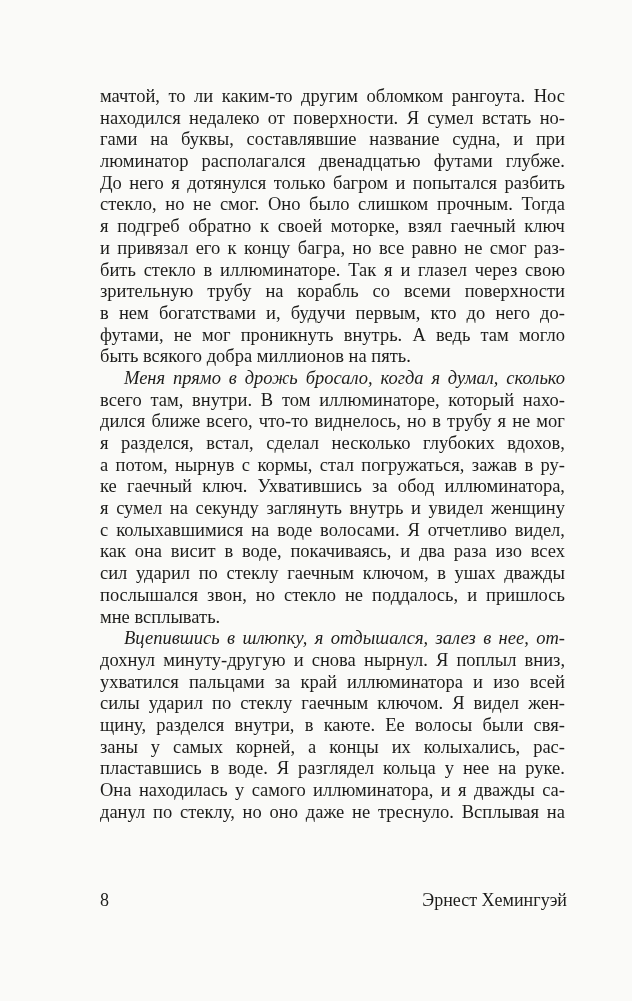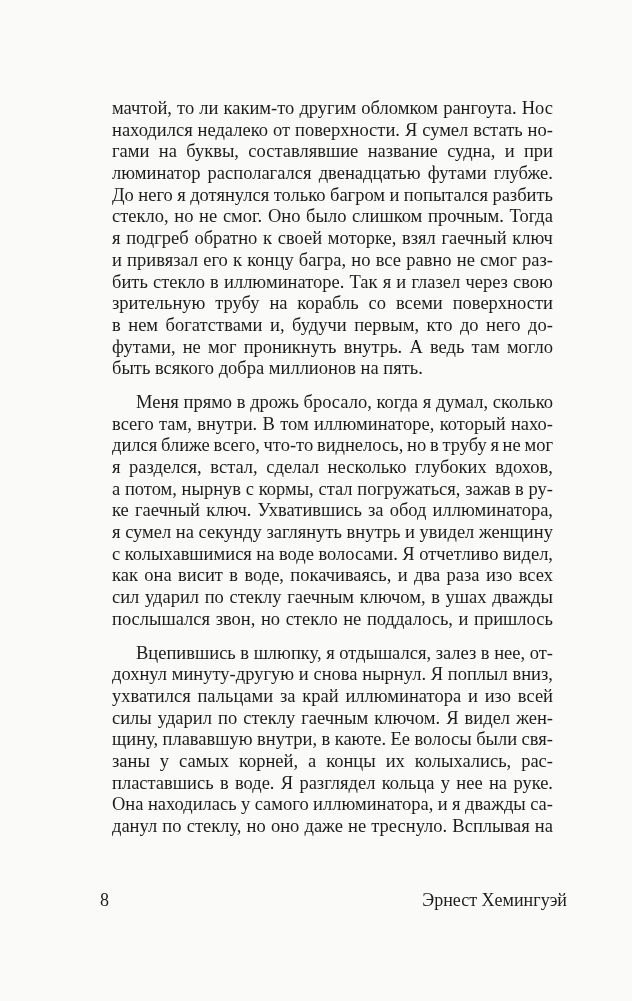--- a/index.html
+++ b/index.html
@@ -17,33 +17,34 @@
     position:relative;
   }
   .page{
     position:absolute;inset:0;
   }
   .text-block{
     position:absolute;
     left:100px;top:86px;
     width:465px;
   }
-  .para{margin:12px;padding:0;}
+  .para{margin:0;padding:0;}
   .line{
     height:21.7px;
     line-height:21.7px;
     font-size:18.5px;
     white-space:nowrap;
   }
   .line.just{
     display:flex;
     justify-content:space-between;
   }
   .line.indent{
     padding-left:24px;
+    font-style:italic;
   }
   .line span{display:inline-block;}
   .footer{
     position:absolute;
     left:100px;top:888px;
     width:467px;
     display:flex;
     justify-content:space-between;
     align-items:baseline;
     font-size:18px;
@@ -302,20 +303,21 @@
         <div class="line just">
           <span>послышался</span>
           <span>звон,</span>
           <span>но</span>
           <span>стекло</span>
           <span>не</span>
           <span>поддалось,</span>
           <span>и</span>
           <span>пришлось</span>
         </div>
+        <div class="line">мне всплывать.</div>
       </div>
       <div class="para">
         <div class="line just indent">
           <span>Вцепившись</span>
           <span>в</span>
           <span>шлюпку,</span>
           <span>я</span>
           <span>отдышался,</span>
           <span>залез</span>
           <span>в</span>
@@ -348,21 +350,21 @@
           <span>по</span>
           <span>стеклу</span>
           <span>гаечным</span>
           <span>ключом.</span>
           <span>Я</span>
           <span>видел</span>
           <span>жен-</span>
         </div>
         <div class="line just">
           <span>щину,</span>
-          <span>плававшую</span>
+          <span>разделся</span>
           <span>внутри,</span>
           <span>в</span>
           <span>каюте.</span>
           <span>Ее</span>
           <span>волосы</span>
           <span>были</span>
           <span>свя-</span>
         </div>
         <div class="line just">
           <span>заны</span>

